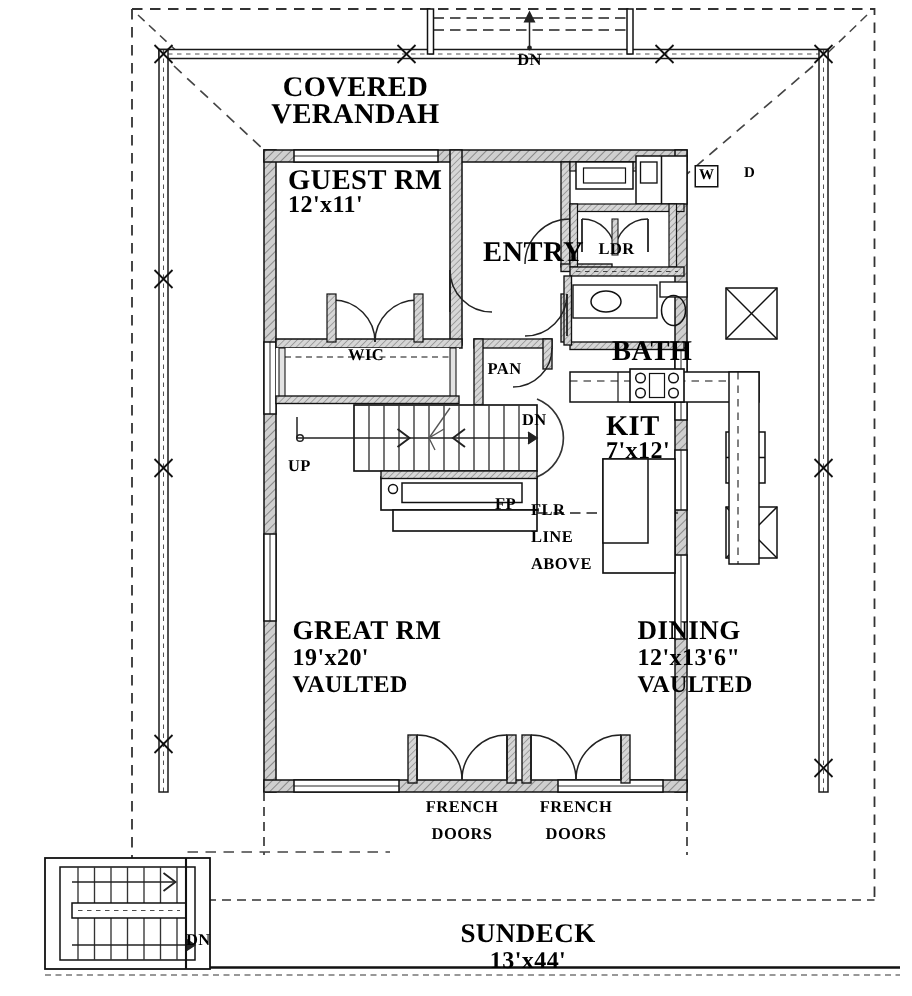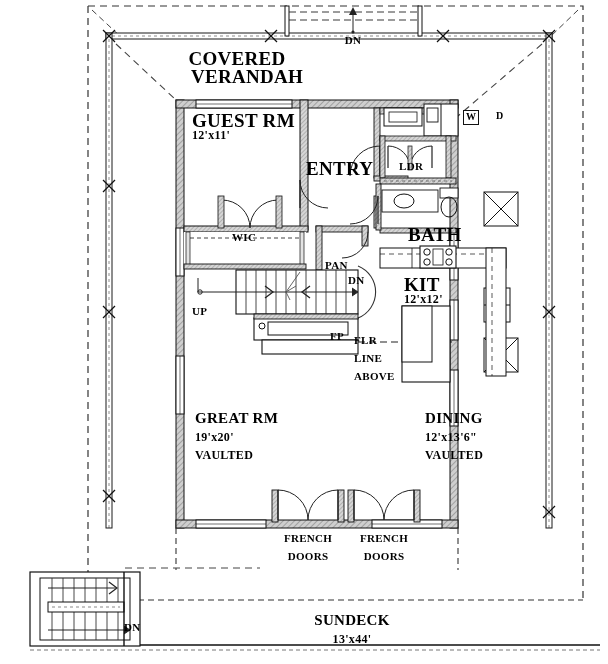--- a/index.html
+++ b/index.html
@@ -13,23 +13,23 @@
   .lbl{
     position:absolute;
     font-family:"Liberation Serif", serif;
     font-weight:bold;
     color:#000;
     white-space:nowrap;
     letter-spacing:.3px;
     line-height:1.18;
   }
   .lbl.rm{font-size:19px;}
-  .lbl.dim{font-size:12px;font-weight:bold;}
+  .lbl.dim{font-size:16px;font-weight:bold;}
   .lbl.sm{font-size:11px;font-weight:bold;}
-  .lbl.big{font-size:15px;}
+  .lbl.big{font-size:18px;}
   .ctr{text-align:center;transform:translateX(-50%);}
   .boxlbl{
     position:absolute;font-size:10px;font-weight:bold;
     font-family:"Liberation Serif", serif;
     border:1px solid #111;background:#fff;
     padding:0 2px;line-height:12px;height:13px;
   }
 </style>
 </head>
 <body>
@@ -351,38 +351,38 @@
     <path d="M124,626 L130,630 L124,634" fill="#222" stroke="#222" stroke-width="1"></path>
     <line x1="124" y1="572" x2="124" y2="646" stroke="#111" stroke-width="1.4"></line>
   </g>
 
   <g>
     <line x1="125" y1="568" x2="260" y2="568" stroke="#444" stroke-width="1" stroke-dasharray="7,5"></line>
   </g>
 </svg>
 
 <div class="lbl rm ctr" style="left:237px;top:48px;">COVERED</div>
-<div class="lbl rm ctr" style="left:237px;top:66px;margin-left:10px;">VERANDAH</div>
+<div class="lbl rm ctr" style="left:237px;top:66px;">VERANDAH</div>
 
 <div class="lbl rm" style="left:192px;top:110px;">GUEST RM</div>
 <div class="lbl dim" style="left:192px;top:128px;">12'x11'</div>
 
-<div class="lbl rm" style="left:306px;top:158px;">ENTRY</div>
+<div class="lbl rm" style="left:322px;top:158px;">ENTRY</div>
 
 <div class="lbl sm" style="left:399px;top:122px;margin-top:38px;">LDR</div>
 <div class="boxlbl" style="left:463px;top:110px;">W</div>
 <div class="boxlbl" style="left:494px;top:110px;border:none;">D</div>
 
 <div class="lbl rm" style="left:408px;top:224px;">BATH</div>
 
 <div class="lbl rm" style="left:404px;top:274px;">KIT</div>
-<div class="lbl dim" style="left:404px;top:292px;">12'x12'</div>
+<div class="lbl dim" style="left:404px;top:292px;">7'x12'</div>
 
 <div class="lbl sm" style="left:232px;top:231px;">WIC</div>
-<div class="lbl sm" style="left:325px;top:240px;margin-top:19px;">PAN</div>
+<div class="lbl sm" style="left:325px;top:240px;">PAN</div>
 
 <div class="lbl sm" style="left:297px;top:330px;margin-left:33px;">FP</div>
 
 <div class="lbl sm" style="left:354px;top:334px;">FLR</div>
 <div class="lbl sm" style="left:354px;top:352px;">LINE</div>
 <div class="lbl sm" style="left:354px;top:370px;">ABOVE</div>
 
 <div class="lbl sm" style="left:192px;top:305px;">UP</div>
 <div class="lbl sm" style="left:348px;top:274px;">DN</div>
 <div class="lbl sm ctr" style="left:353px;top:34px;">DN</div>

